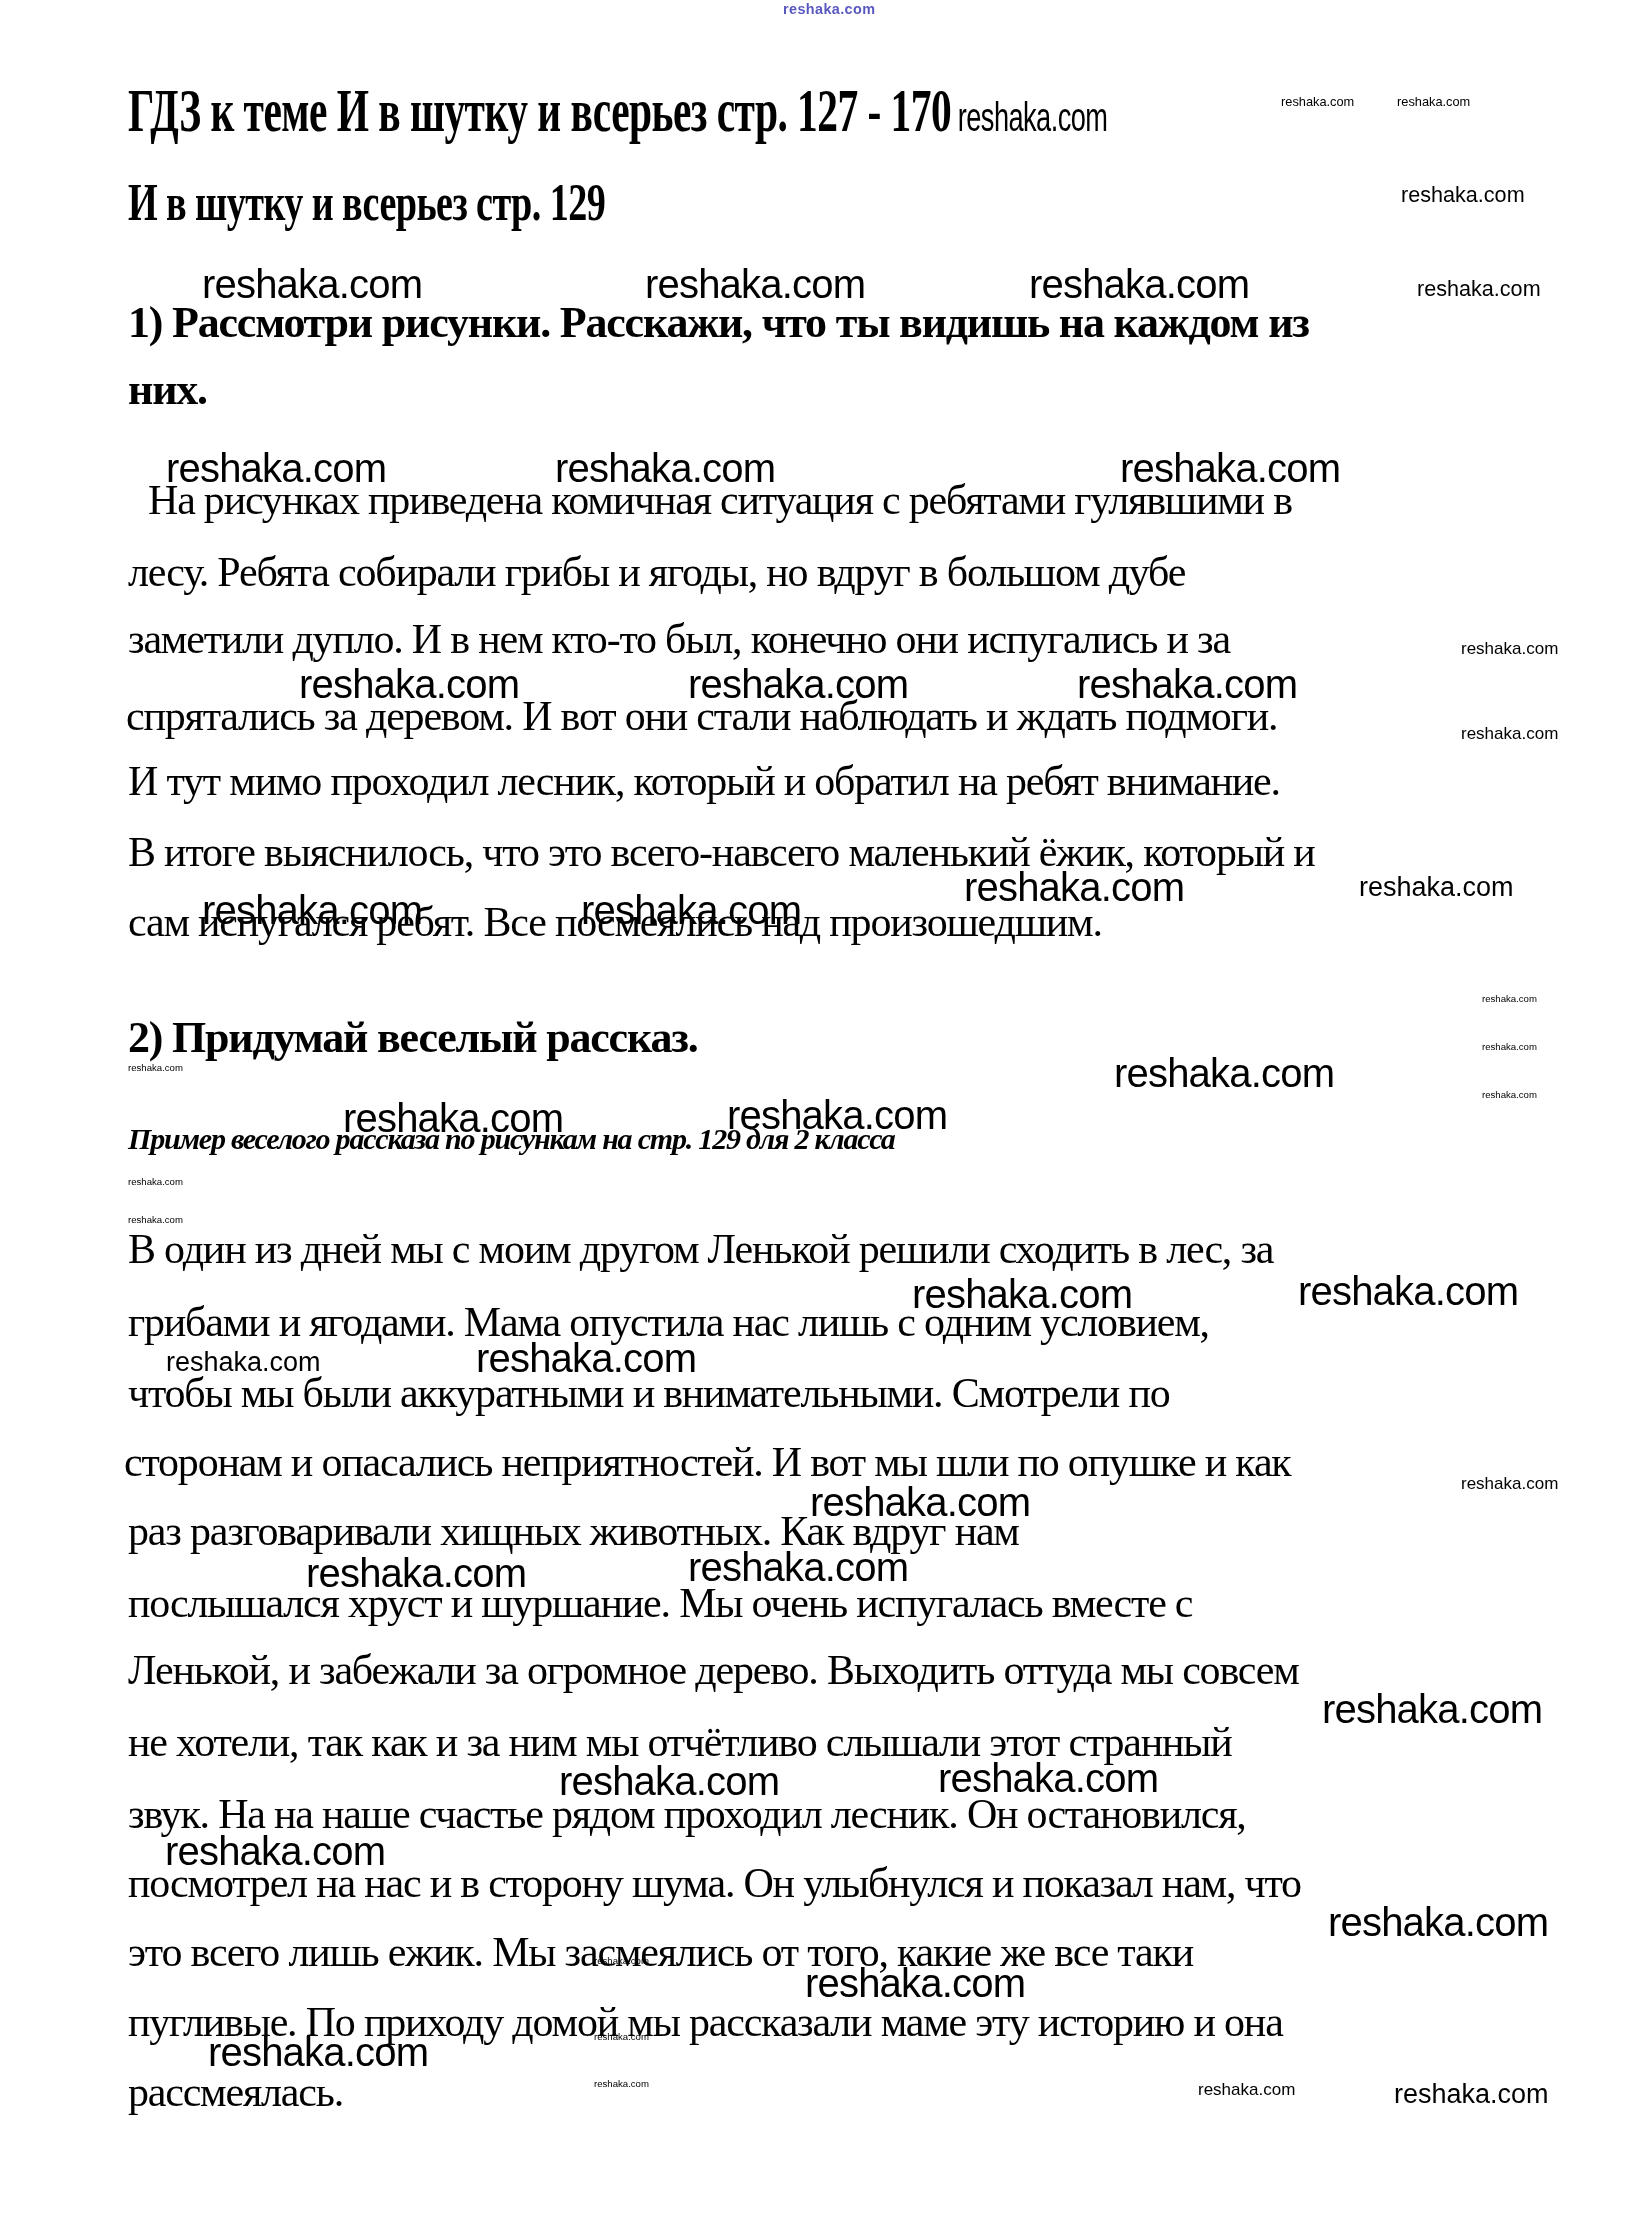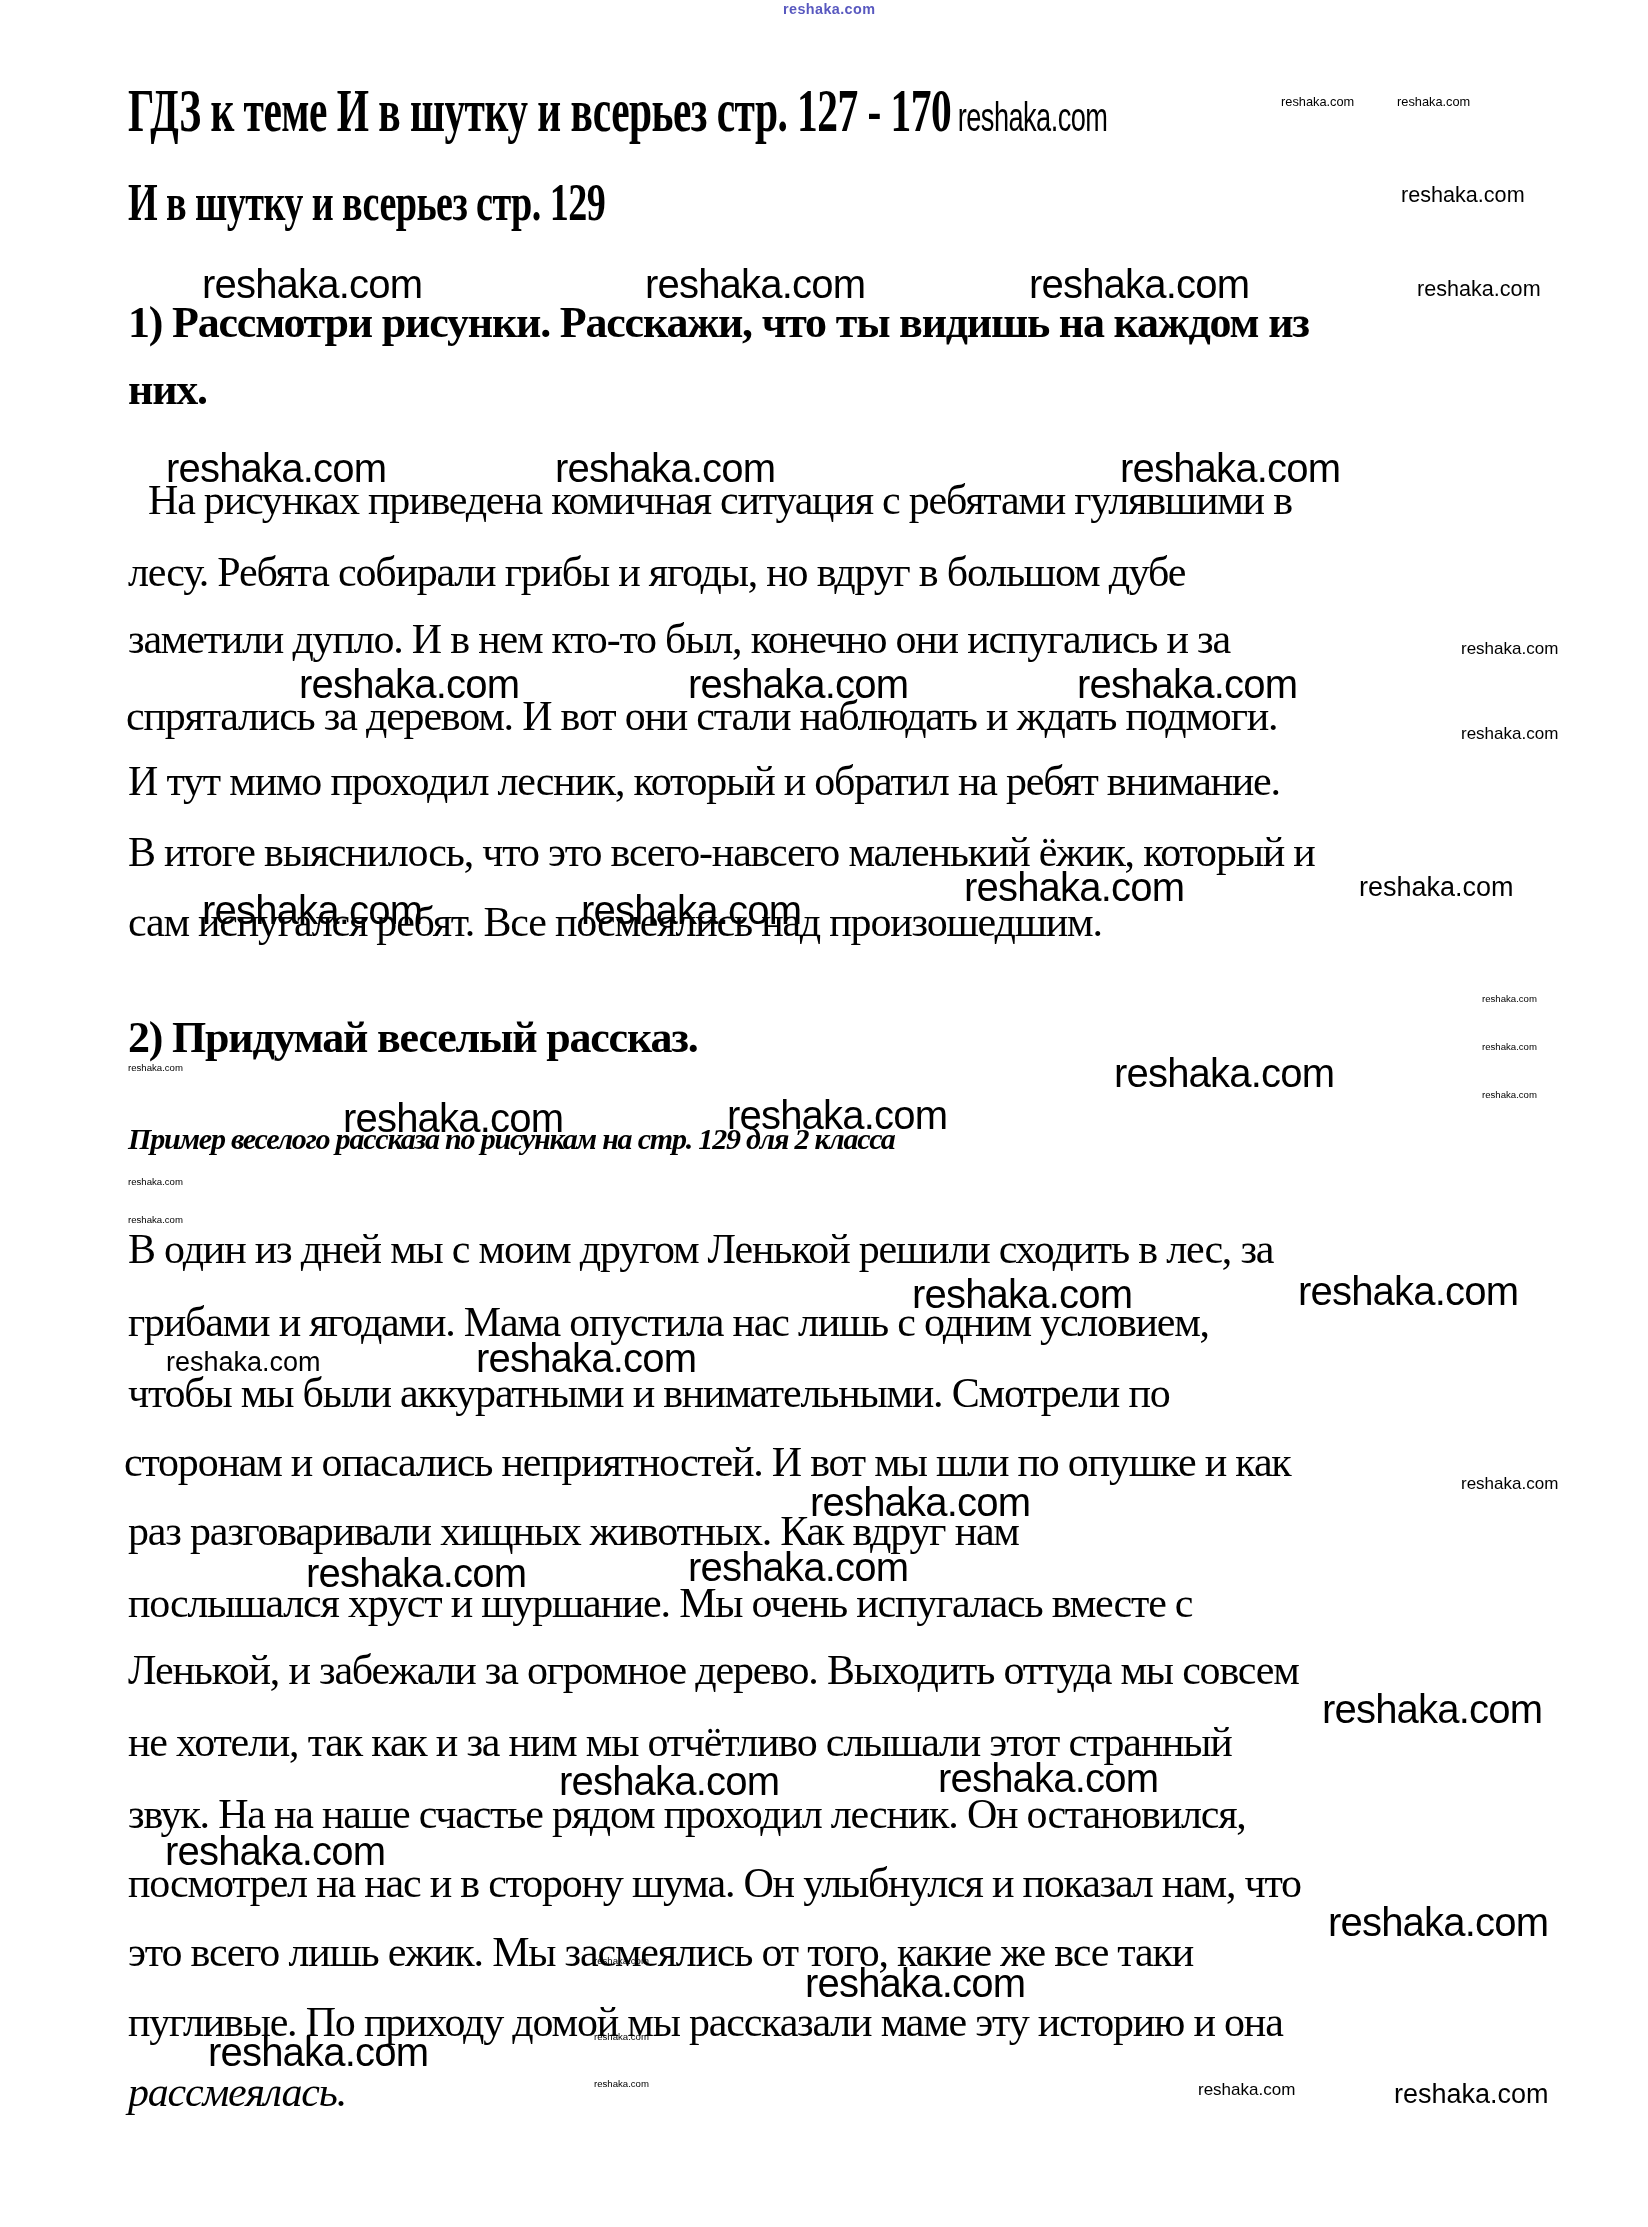--- a/index.html
+++ b/index.html
@@ -134,19 +134,19 @@
   <span class="el wm wm-xl" style="left:1328px; top:1902px;">reshaka.com</span>
 
   <div class="el body-line" style="left:128px; top:1931px;">это всего лишь ежик. Мы засмеялись от того, какие же все таки</div>
   <span class="el wm wm-xs" style="left:594px; top:1956px;">reshaka.com</span>
   <span class="el wm wm-xl" style="left:805px; top:1963px;">reshaka.com</span>
 
   <div class="el body-line" style="left:128px; top:2001px;">пугливые. По приходу домой мы рассказали маме эту историю и она</div>
   <span class="el wm wm-xl" style="left:208px; top:2032px;">reshaka.com</span>
   <span class="el wm wm-xs" style="left:594px; top:2032px;">reshaka.com</span>
 
-  <div class="el body-line" style="left:128px; top:2071px;font-style:italic;">рассмеялась.</div>
+  <div class="el body-line" style="left:128px; top:2071px;">рассмеялась.</div>
   <span class="el wm wm-xs" style="left:594px; top:2079px;">reshaka.com</span>
   <span class="el wm wm-md" style="left:1198px; top:2081px;">reshaka.com</span>
   <span class="el wm wm-lg" style="left:1394px; top:2081px;">reshaka.com</span>
 
 </div>
 
 
 </body></html>

